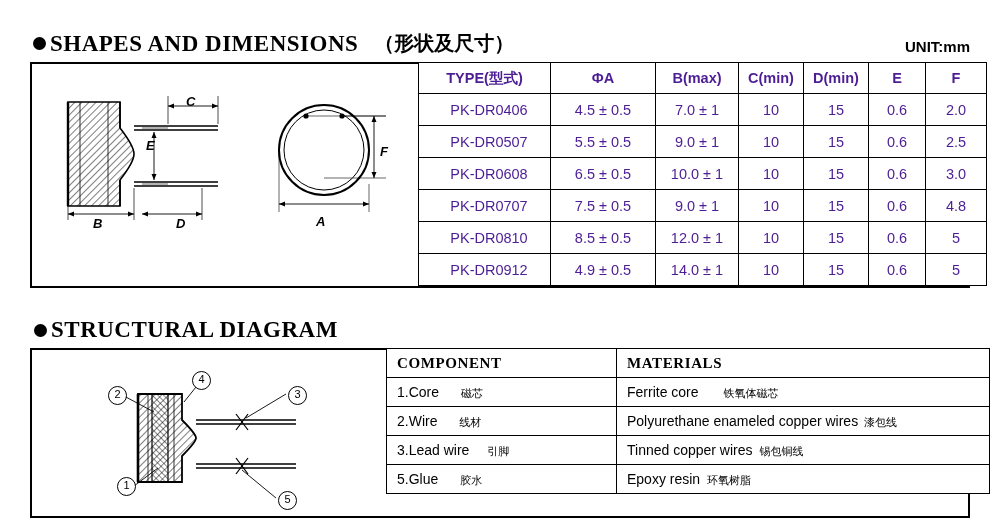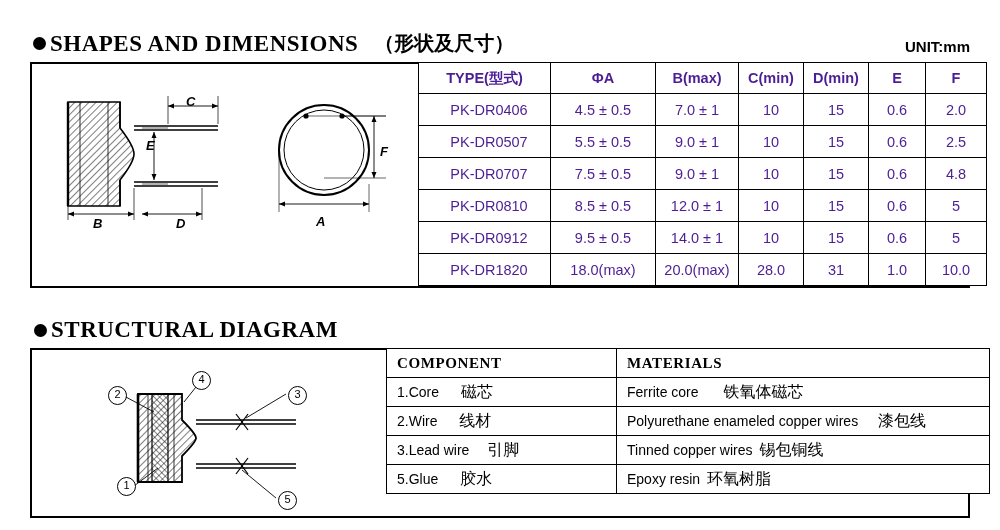--- a/index.html
+++ b/index.html
@@ -121,21 +121,21 @@
     font-weight: normal;
   }
   table.struct thead th {
     font-family: "Liberation Serif", serif;
     font-weight: bold;
     font-size: 15px;
     letter-spacing: 0.6px;
   }
   .sc-comp { width: 219px; }
   .sc-mat  { width: 362px; }
-  .cjk-inline { font-family: Liberation Serif, serif; font-size: 16px; }
+  .cjk-inline { font-family: Liberation Serif, serif; font-size: 11px; }
 
   
   .draw { position: absolute; }
   .lbl {
     position: absolute;
     font-family: "Liberation Sans", sans-serif;
     font-size: 13px;
     font-style: italic;
     font-weight: bold;
   }
@@ -260,54 +260,54 @@
       <tr>
         <td class="c-type">PK-DR0507</td>
         <td class="c-a">5.5 ± 0.5</td>
         <td class="c-b">9.0 ± 1</td>
         <td class="c-c">10</td>
         <td class="c-d">15</td>
         <td class="c-e">0.6</td>
         <td class="c-f">2.5</td>
       </tr>
       <tr>
+        <td class="c-type">PK-DR0608</td>
+        <td class="c-a">6.5 ± 0.5</td>
+        <td class="c-b">10.0 ± 1</td>
+        <td class="c-c">10</td>
+        <td class="c-d">15</td>
+        <td class="c-e">0.6</td>
+        <td class="c-f">3.0</td>
+      </tr>
+      <tr>
         <td class="c-type">PK-DR0707</td>
         <td class="c-a">7.5 ± 0.5</td>
         <td class="c-b">9.0 ± 1</td>
         <td class="c-c">10</td>
         <td class="c-d">15</td>
         <td class="c-e">0.6</td>
         <td class="c-f">4.8</td>
       </tr>
       <tr>
         <td class="c-type">PK-DR0810</td>
         <td class="c-a">8.5 ± 0.5</td>
         <td class="c-b">12.0 ± 1</td>
         <td class="c-c">10</td>
         <td class="c-d">15</td>
         <td class="c-e">0.6</td>
         <td class="c-f">5</td>
       </tr>
       <tr>
         <td class="c-type">PK-DR0912</td>
-        <td class="c-a">9.5 ± 0.5</td>
+        <td class="c-a">4.9 ± 0.5</td>
         <td class="c-b">14.0 ± 1</td>
         <td class="c-c">10</td>
         <td class="c-d">15</td>
         <td class="c-e">0.6</td>
         <td class="c-f">5</td>
-      </tr>
-      <tr>
-        <td class="c-type">PK-DR1820</td>
-        <td class="c-a">18.0(max)</td>
-        <td class="c-b small-cell">20.0(max)</td>
-        <td class="c-c small-cell">28.0</td>
-        <td class="c-d small-cell">31</td>
-        <td class="c-e small-cell">1.0</td>
-        <td class="c-f small-cell">10.0</td>
       </tr>
     </tbody>
   </table>
 
   <div class="section-head" style="left:34px; top:317px;">
     <span class="bullet"></span>
     <span class="head-text">STRUCTURAL  DIAGRAM</span>
   </div>
 
   <div class="box" id="struct-box"></div>
@@ -370,21 +370,21 @@
           <span class="cjk-inline" style="margin-left:21px;">铁氧体磁芯</span>
         </td>
       </tr>
       <tr>
         <td class="sc-comp">
           <span>2.Wire</span>
           <span class="cjk-inline" style="margin-left:18px;">线材</span>
         </td>
         <td class="sc-mat">
           <span>Polyurethane enameled copper wires</span>
-          <span class="cjk-inline" style="margin-left:16px;">漆包线</span>
+          <span class="cjk-inline" style="margin-left:2px;">漆包线</span>
         </td>
       </tr>
       <tr>
         <td class="sc-comp">
           <span>3.Lead wire</span>
           <span class="cjk-inline" style="margin-left:14px;">引脚</span>
         </td>
         <td class="sc-mat">
           <span>Tinned copper wires</span>
           <span class="cjk-inline" style="margin-left:3px;">锡包铜线</span>

